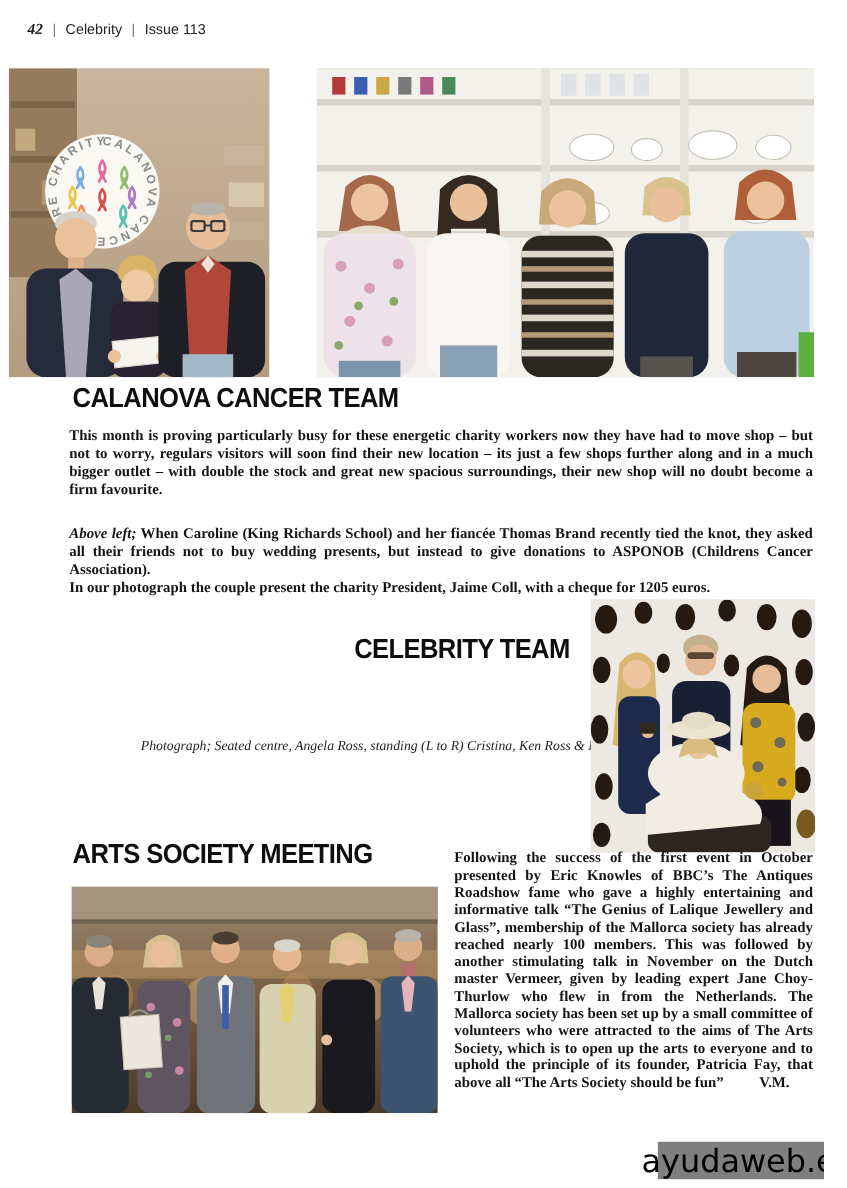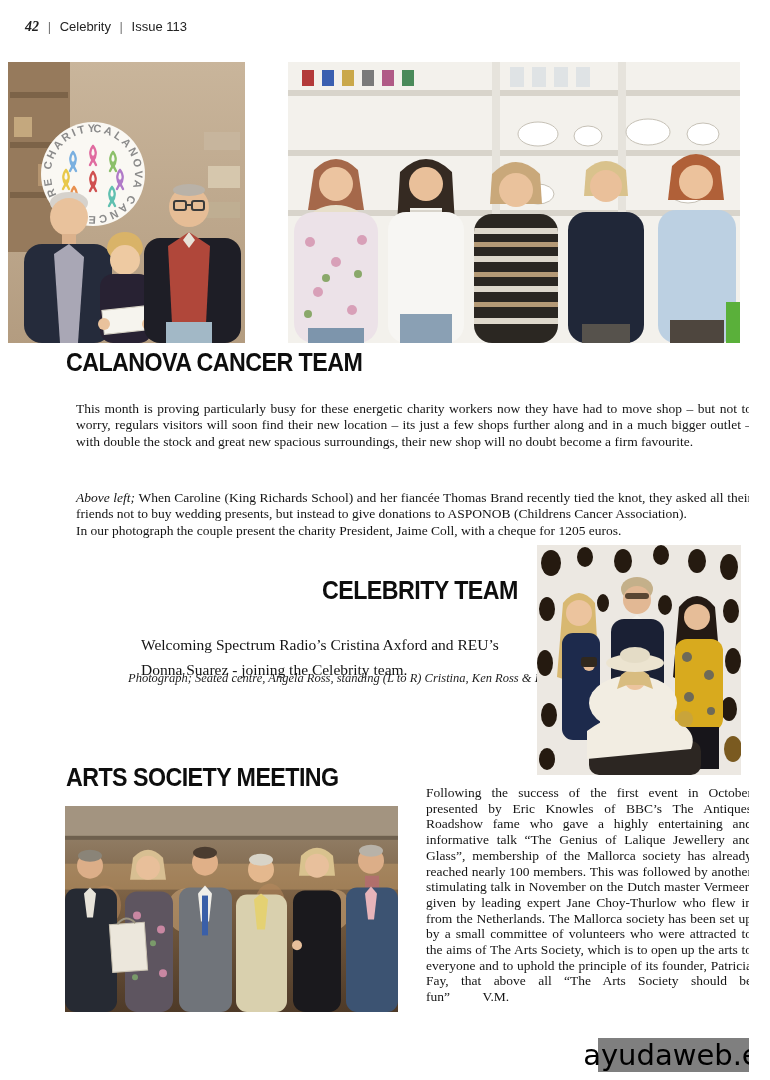--- a/index.html
+++ b/index.html
@@ -13,22 +13,22 @@
     white-space:nowrap;
   }
   .header .pagenum { font-family:"Liberation Serif", serif; font-weight:bold; font-style:italic; font-size:14px; }
   .header .sep { color:#777; margin:0 5px; font-weight:300; }
   .heading {
     position:absolute; margin:0; font-family:"Liberation Sans", sans-serif;
     font-weight:bold; font-size:25px; letter-spacing:-0.6px; color:#0e0e0e;
     transform:scaleX(0.93); transform-origin:left top; white-space:nowrap;
   }
   .body {
-    position:absolute; margin:13px; font-size:13.5px; line-height:16.3px;
-    text-align:justify; color:#141414;
+    position:absolute; margin:0; font-size:13.5px; line-height:16.3px;
+    text-align:justify; color:#141414;font-weight:bold;
   }
   .celeb-body { font-size:15.5px; line-height:25px; text-align:left; }
   .caption { position:absolute; margin:0; font-style:italic; font-size:12.5px; color:#1d1d1d; white-space:nowrap; }
   .photo { position:absolute; overflow:hidden; background:#ddd; }
   .photo svg { display:block; width:100%; height:100%; }
   .byline { margin-left:2.4em; }
   .watermark {
     position:absolute; left:598px; top:1038px; width:162px; height:34px;
     background:#7f7f7f; display:flex; align-items:center; justify-content:center;
     font-family:"DejaVu Sans", sans-serif; font-size:29px; color:#000000;
@@ -243,21 +243,20 @@
       </g>
       <rect x="438" y="240" width="14" height="41" fill="#5ab03a"></rect>
     </svg>
   </div>
 
   <h2 class="heading" id="h-calanova">CALANOVA CANCER TEAM</h2>
   <p class="body" id="para1">This month is proving particularly busy for these energetic charity workers now they have had to move shop – but not to worry, regulars visitors will soon find their new location – its just a few shops further along and in a much bigger outlet – with double the stock and great new spacious surroundings, their new shop will no doubt become a firm favourite.</p>
   <p class="body" id="para2"><em>Above left;</em> <span>When Caroline (King Richards School) and her fiancée Thomas Brand recently tied the knot, they asked all their friends not to buy wedding presents, but instead to give donations to ASPONOB (Childrens Cancer Association).</span><br><span>In our photograph the couple present the charity President, Jaime Coll, with a cheque for 1205 euros.</span></p>
 
   <h2 class="heading" id="h-celebrity">CELEBRITY TEAM</h2>
-  <p class="body celeb-body" id="celeb-body">Welcoming Spectrum Radio’s Cristina Axford and REU’s Donna Suarez - joining the Celebrity team.</p>
   <p class="caption" id="celeb-caption">Photograph; Seated centre, Angela Ross, standing (L to R) Cristina, Ken Ross &amp; Donna.</p>
 
   <div class="photo" id="photo3">
     <svg viewBox="0 0 204 230" preserveAspectRatio="none">
       <rect width="204" height="230" fill="#ece8e2"></rect>
       <g fill="#251a10">
         <ellipse cx="14" cy="18" rx="10" ry="13"></ellipse>
           <ellipse cx="48" cy="12" rx="8" ry="10"></ellipse>
         <ellipse cx="86" cy="16" rx="9" ry="12"></ellipse>
           <ellipse cx="124" cy="10" rx="8" ry="10"></ellipse>

